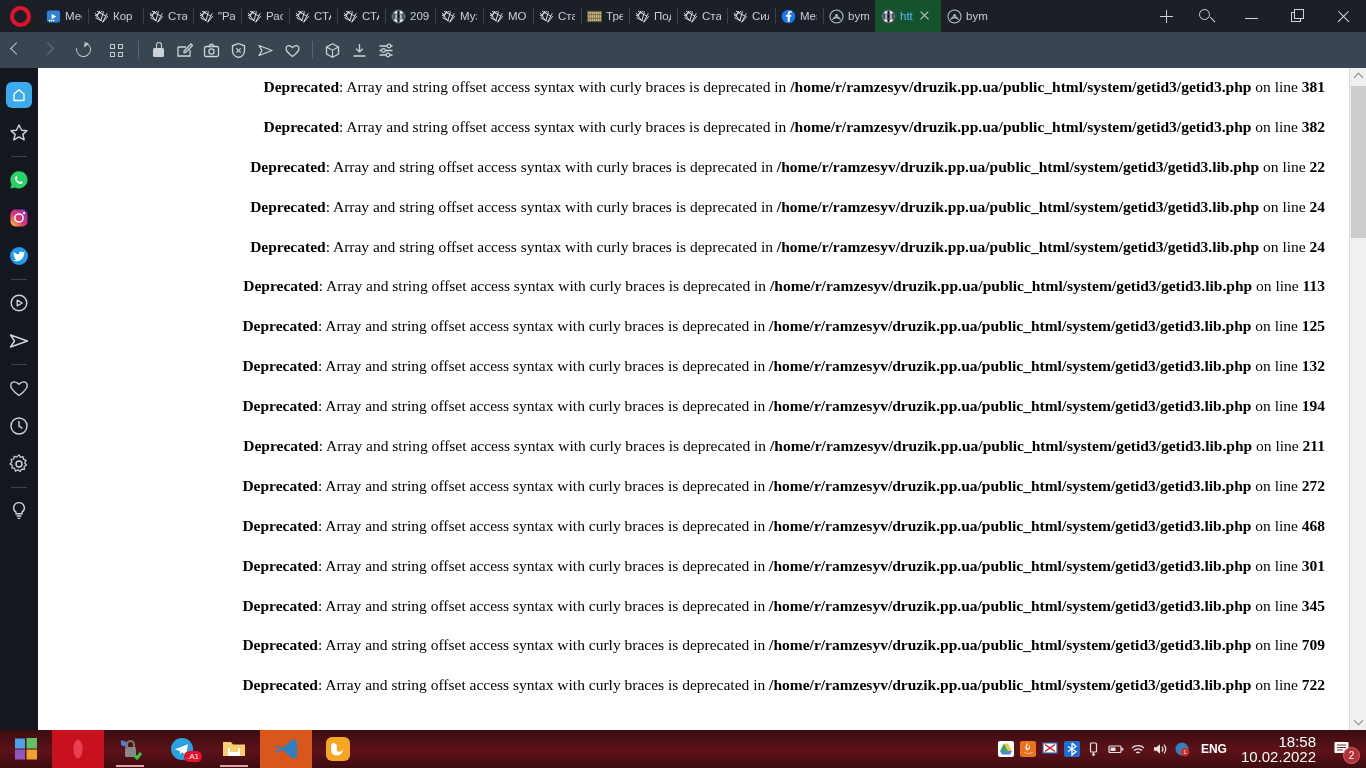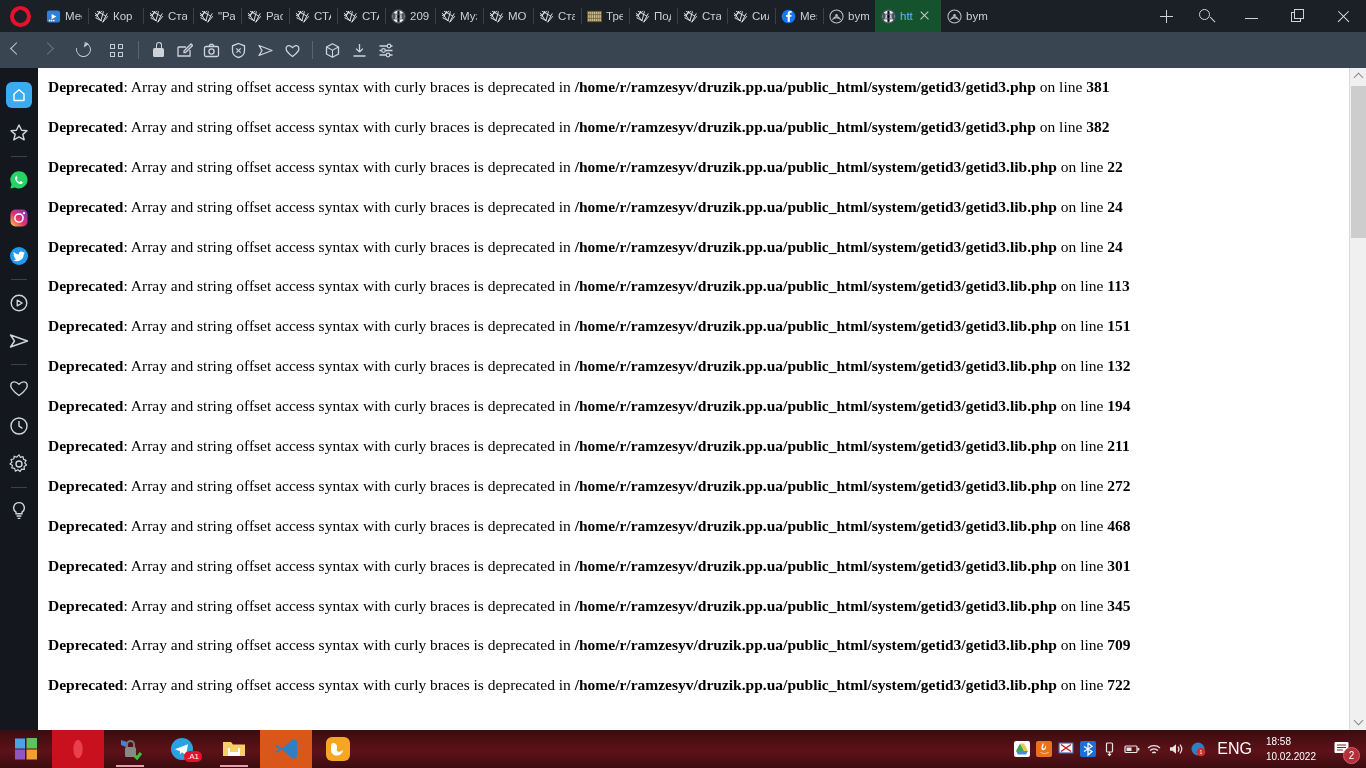--- a/index.html
+++ b/index.html
@@ -129,21 +129,21 @@
   #sb-more i{ width:3px;height:3px;border-radius:50%;background:#aab1bb;display:block; }
 
   
   #page{
     position:absolute;left:38px;top:68px;width:1311px;height:662px;
     background:#ffffff; overflow:hidden;
   }
   #pagebody{
     padding:10px 24px 0 10px;
     font-family:"Liberation Serif","DejaVu Serif",serif;
-    font-size:15.5px; color:#000;
+    font-size:15.5px; color:#000;text-align:right;
   }
   .msg{ line-height:1.2; margin:0 0 21.3px 0; white-space:nowrap; }
   .msg b{ font-weight:bold; }
 
   
   #vscroll{
     position:absolute;left:1349px;top:68px;width:17px;height:662px;
     background:#f0f0f0;border-left:1px solid #dcdcdc;
   }
   #vscroll .arr{ width:17px;height:17px;position:relative; }
@@ -168,22 +168,22 @@
   .tbitem.vs-run{ background:#d9571b; }
   .tbitem .runbar{ position:absolute;bottom:1px;left:12px;width:28px;height:2px;background:#e8a0a8; }
   .appico{ width:26px;height:26px;display:block;position:relative; }
   .badge{
     position:absolute;right:6px;bottom:6px;background:#e8112d;color:#fff;
     font-size:8px;border-radius:7px;padding:0 3px;line-height:11px;
     font-family:"Liberation Sans",sans-serif;
   }
   #tray{ margin-left:auto;display:flex;align-items:center;padding-right:4px;gap:0; }
   .tray-ico{ width:22px;height:38px;display:flex;align-items:center;justify-content:center;position:relative; }
-  #lang{ color:#fff;font-size:16px;padding:0 8px; }
-  #clock{ color:#fff;font-size:10px;text-align:left;line-height:15px;padding:0 6px; }
+  #lang{ color:#fff;font-size:12px;padding:0 8px;font-weight:bold; }
+  #clock{ color:#fff;font-size:15px;text-align:right;line-height:15px;padding:0 6px; }
   #notif{ width:40px;height:38px;display:flex;align-items:center;justify-content:center;position:relative; }
   #notif .nbadge{
     position:absolute;right:2px;bottom:4px;width:17px;height:17px;border-radius:50%;
     background:#b3303a;color:#fff;font-size:10px;display:flex;align-items:center;justify-content:center;
     border:1px solid #d6626a;
   }
 </style>
 </head>
 <body>
 
@@ -525,21 +525,21 @@
 </div>
 
 <div id="page">
   <div id="pagebody">
       <div class="msg"><b>Deprecated</b>: Array and string offset access syntax with curly braces is deprecated in <b>/home/r/ramzesyv/druzik.pp.ua/public_html/system/getid3/getid3.php</b> on line <b>381</b></div>
       <div class="msg"><b>Deprecated</b>: Array and string offset access syntax with curly braces is deprecated in <b>/home/r/ramzesyv/druzik.pp.ua/public_html/system/getid3/getid3.php</b> on line <b>382</b></div>
       <div class="msg"><b>Deprecated</b>: Array and string offset access syntax with curly braces is deprecated in <b>/home/r/ramzesyv/druzik.pp.ua/public_html/system/getid3/getid3.lib.php</b> on line <b>22</b></div>
       <div class="msg"><b>Deprecated</b>: Array and string offset access syntax with curly braces is deprecated in <b>/home/r/ramzesyv/druzik.pp.ua/public_html/system/getid3/getid3.lib.php</b> on line <b>24</b></div>
       <div class="msg"><b>Deprecated</b>: Array and string offset access syntax with curly braces is deprecated in <b>/home/r/ramzesyv/druzik.pp.ua/public_html/system/getid3/getid3.lib.php</b> on line <b>24</b></div>
       <div class="msg"><b>Deprecated</b>: Array and string offset access syntax with curly braces is deprecated in <b>/home/r/ramzesyv/druzik.pp.ua/public_html/system/getid3/getid3.lib.php</b> on line <b>113</b></div>
-      <div class="msg"><b>Deprecated</b>: Array and string offset access syntax with curly braces is deprecated in <b>/home/r/ramzesyv/druzik.pp.ua/public_html/system/getid3/getid3.lib.php</b> on line <b>151</b></div>
+      <div class="msg"><b>Deprecated</b>: Array and string offset access syntax with curly braces is deprecated in <b>/home/r/ramzesyv/druzik.pp.ua/public_html/system/getid3/getid3.lib.php</b> on line <b>125</b></div>
       <div class="msg"><b>Deprecated</b>: Array and string offset access syntax with curly braces is deprecated in <b>/home/r/ramzesyv/druzik.pp.ua/public_html/system/getid3/getid3.lib.php</b> on line <b>132</b></div>
       <div class="msg"><b>Deprecated</b>: Array and string offset access syntax with curly braces is deprecated in <b>/home/r/ramzesyv/druzik.pp.ua/public_html/system/getid3/getid3.lib.php</b> on line <b>194</b></div>
       <div class="msg"><b>Deprecated</b>: Array and string offset access syntax with curly braces is deprecated in <b>/home/r/ramzesyv/druzik.pp.ua/public_html/system/getid3/getid3.lib.php</b> on line <b>211</b></div>
       <div class="msg"><b>Deprecated</b>: Array and string offset access syntax with curly braces is deprecated in <b>/home/r/ramzesyv/druzik.pp.ua/public_html/system/getid3/getid3.lib.php</b> on line <b>272</b></div>
       <div class="msg"><b>Deprecated</b>: Array and string offset access syntax with curly braces is deprecated in <b>/home/r/ramzesyv/druzik.pp.ua/public_html/system/getid3/getid3.lib.php</b> on line <b>468</b></div>
       <div class="msg"><b>Deprecated</b>: Array and string offset access syntax with curly braces is deprecated in <b>/home/r/ramzesyv/druzik.pp.ua/public_html/system/getid3/getid3.lib.php</b> on line <b>301</b></div>
       <div class="msg"><b>Deprecated</b>: Array and string offset access syntax with curly braces is deprecated in <b>/home/r/ramzesyv/druzik.pp.ua/public_html/system/getid3/getid3.lib.php</b> on line <b>345</b></div>
       <div class="msg"><b>Deprecated</b>: Array and string offset access syntax with curly braces is deprecated in <b>/home/r/ramzesyv/druzik.pp.ua/public_html/system/getid3/getid3.lib.php</b> on line <b>709</b></div>
       <div class="msg"><b>Deprecated</b>: Array and string offset access syntax with curly braces is deprecated in <b>/home/r/ramzesyv/druzik.pp.ua/public_html/system/getid3/getid3.lib.php</b> on line <b>722</b></div>
     </div>

